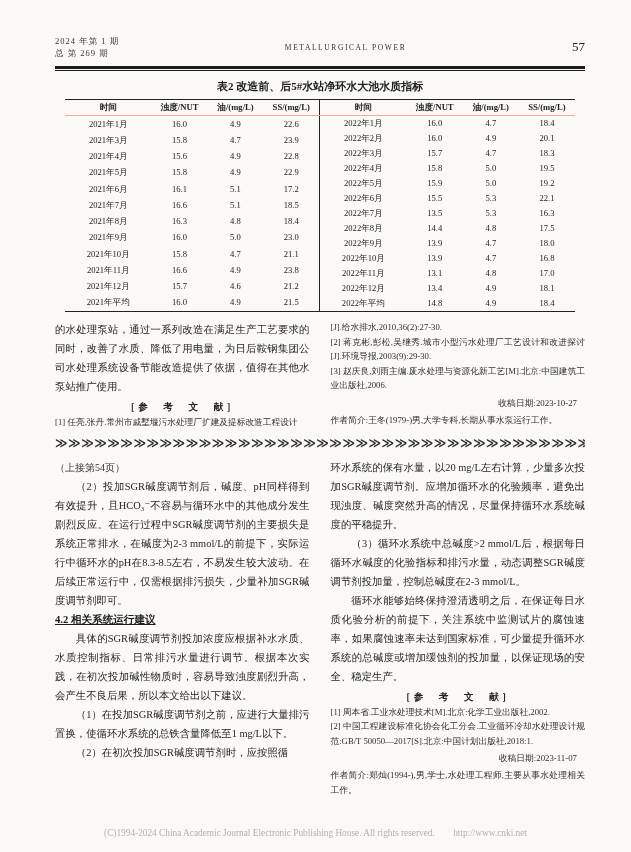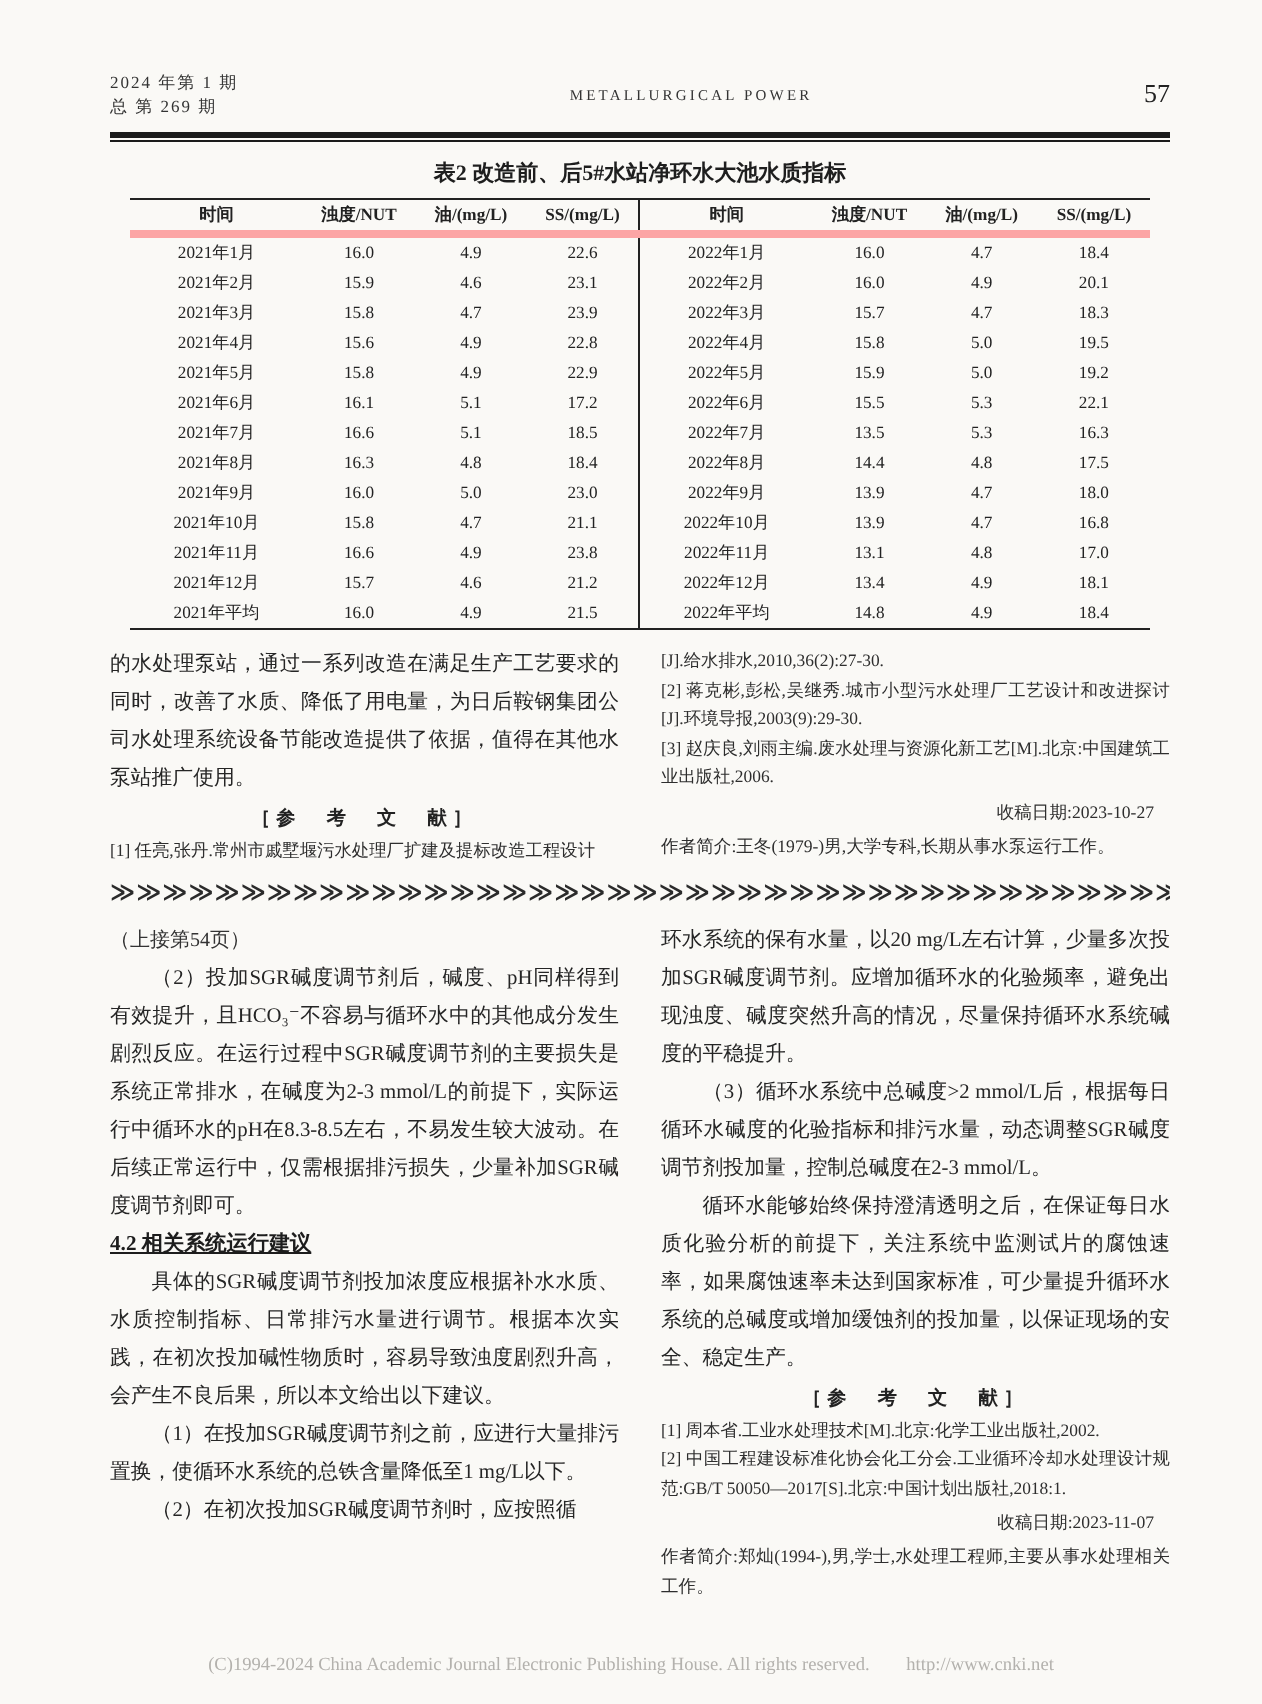--- a/index.html
+++ b/index.html
@@ -14,21 +14,21 @@
   .jtitle .en{font-size:7.5px;letter-spacing:1.6px;color:#333;margin-top:1px;}
   .pageno{font-size:13px;color:#222;}
   .rule{height:5px;border-top:3px solid #1b1b1b;border-bottom:1px solid #1b1b1b;box-sizing:border-box;margin-top:2px;}
 
   
   .tbl-title{text-align:center;font-size:11px;font-weight:bold;color:#1e1e1e;margin:8px 0 5px 0;}
   .tblwrap{display:flex;margin:0 10px;border-top:1.6px solid #222;border-bottom:1.6px solid #222;}
   table{border-collapse:collapse;width:50%;table-layout:fixed;}
   table.lefthalf{border-right:1px solid #222;}
   th,td{font-size:8.6px;line-height:15px;height:15px;padding:0;text-align:center;font-weight:normal;color:#222;white-space:nowrap;overflow:hidden;}
-  thead tr{border-bottom:4px solid #fca5a5;}
+  thead tr{border-bottom:1px solid #fca5a5;}
   th{font-weight:bold;}
   col.c-time{width:34%;}col.c-v{width:22%;}
 
   
   .two-col{display:flex;gap:21px;margin-top:8px;}
   .col{flex:1;min-width:0;}
   p{margin:0;}
   .body{font-size:10.4px;line-height:19px;text-align:justify;color:#252525;}
   .indent{text-indent:2em;}
   .note{font-size:10px;line-height:19px;color:#333;}
@@ -81,26 +81,20 @@
           </tr>
         </thead>
       <tbody>
           <tr>
             <td>2021年1月</td>
             <td>16.0</td>
             <td>4.9</td>
             <td>22.6</td>
           </tr>
           <tr>
-            <td>2021年2月</td>
-            <td>15.9</td>
-            <td>4.6</td>
-            <td>23.1</td>
-          </tr>
-          <tr>
             <td>2021年3月</td>
             <td>15.8</td>
             <td>4.7</td>
             <td>23.9</td>
           </tr>
           <tr>
             <td>2021年4月</td>
             <td>15.6</td>
             <td>4.9</td>
             <td>22.8</td>

